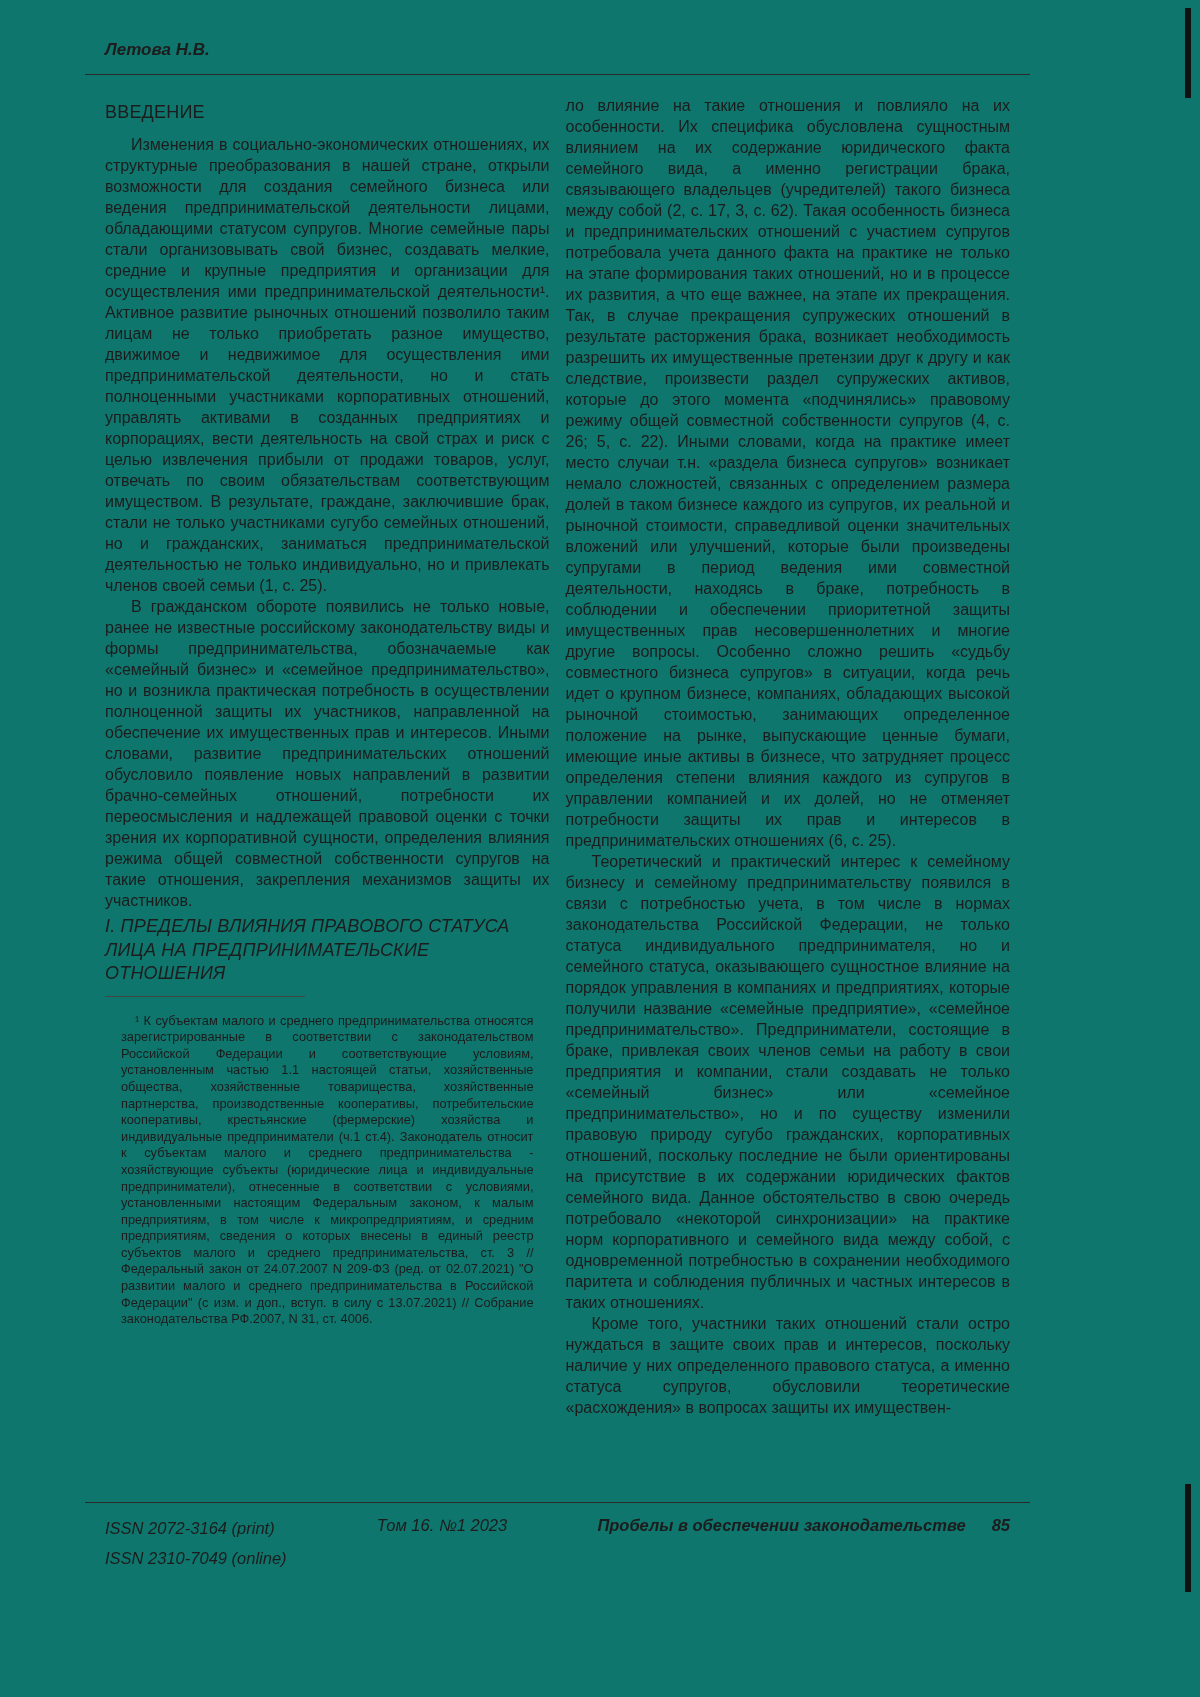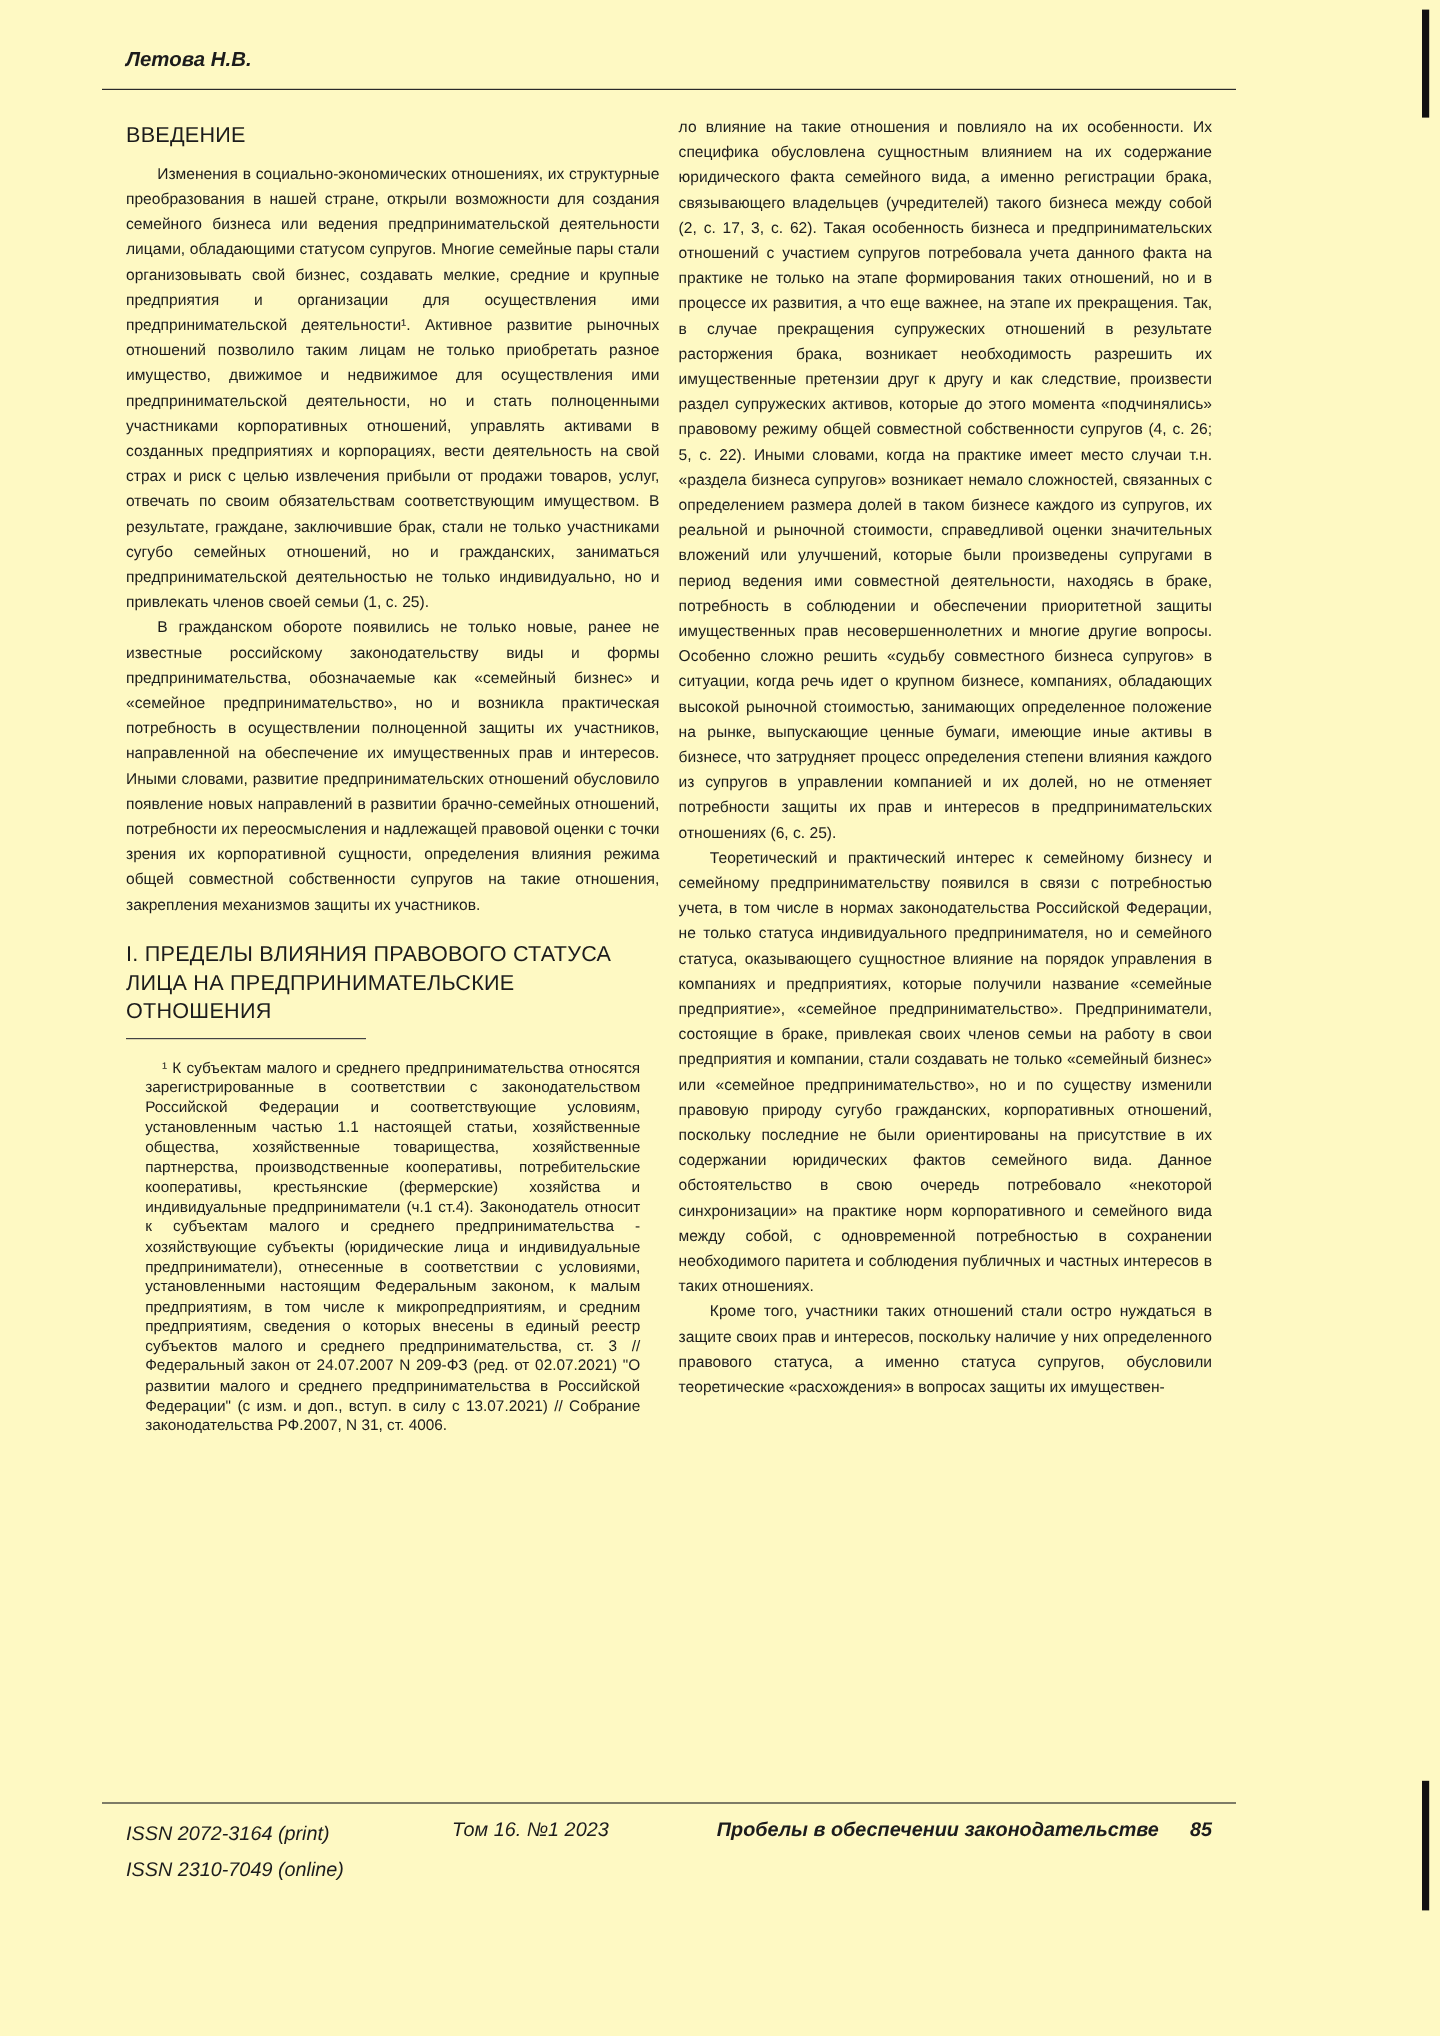--- a/index.html
+++ b/index.html
@@ -1,20 +1,20 @@
 <!DOCTYPE html>
 <html lang="ru"><head>
 <meta charset="utf-8">
 <style>
   html,body{margin:0;padding:0;background:#e9e9e9;}
   .page{
     position:relative;
     width:1200px;height:1697px;
     margin:0 auto;
-    background:#fef9c3;
+    background:#0f766e;
     font-family:"Liberation Sans","DejaVu Sans",sans-serif;
     color:#1c1c1c;
     overflow:hidden;
   }
   
   .header{
     display:flex;
     justify-content:space-between;
     align-items:flex-start;
     padding:36px 190px 0 105px;
@@ -46,23 +46,23 @@
     overflow:hidden;
   }
   .col{flex:1 1 0;min-width:0;}
   .heading{
     font-size:18px;
     font-weight:normal;
     line-height:1.3;
     margin:6px 0 10px 0;
     letter-spacing:0.2px;
   }
-  .heading.section{margin-top:20px;}
+  .heading.section{margin-top:4px;font-style:italic;}
   .body-p{
-    font-size:13px;
+    font-size:16px;
     line-height:21px;
     text-align:justify;
     margin:0;
     text-indent:26px;
   }
   .body-p.no-indent{text-indent:0;}
   .footnote-rule{
     width:200px;
     border-top:1px solid #444;
     margin:8px 0 5px 0;

